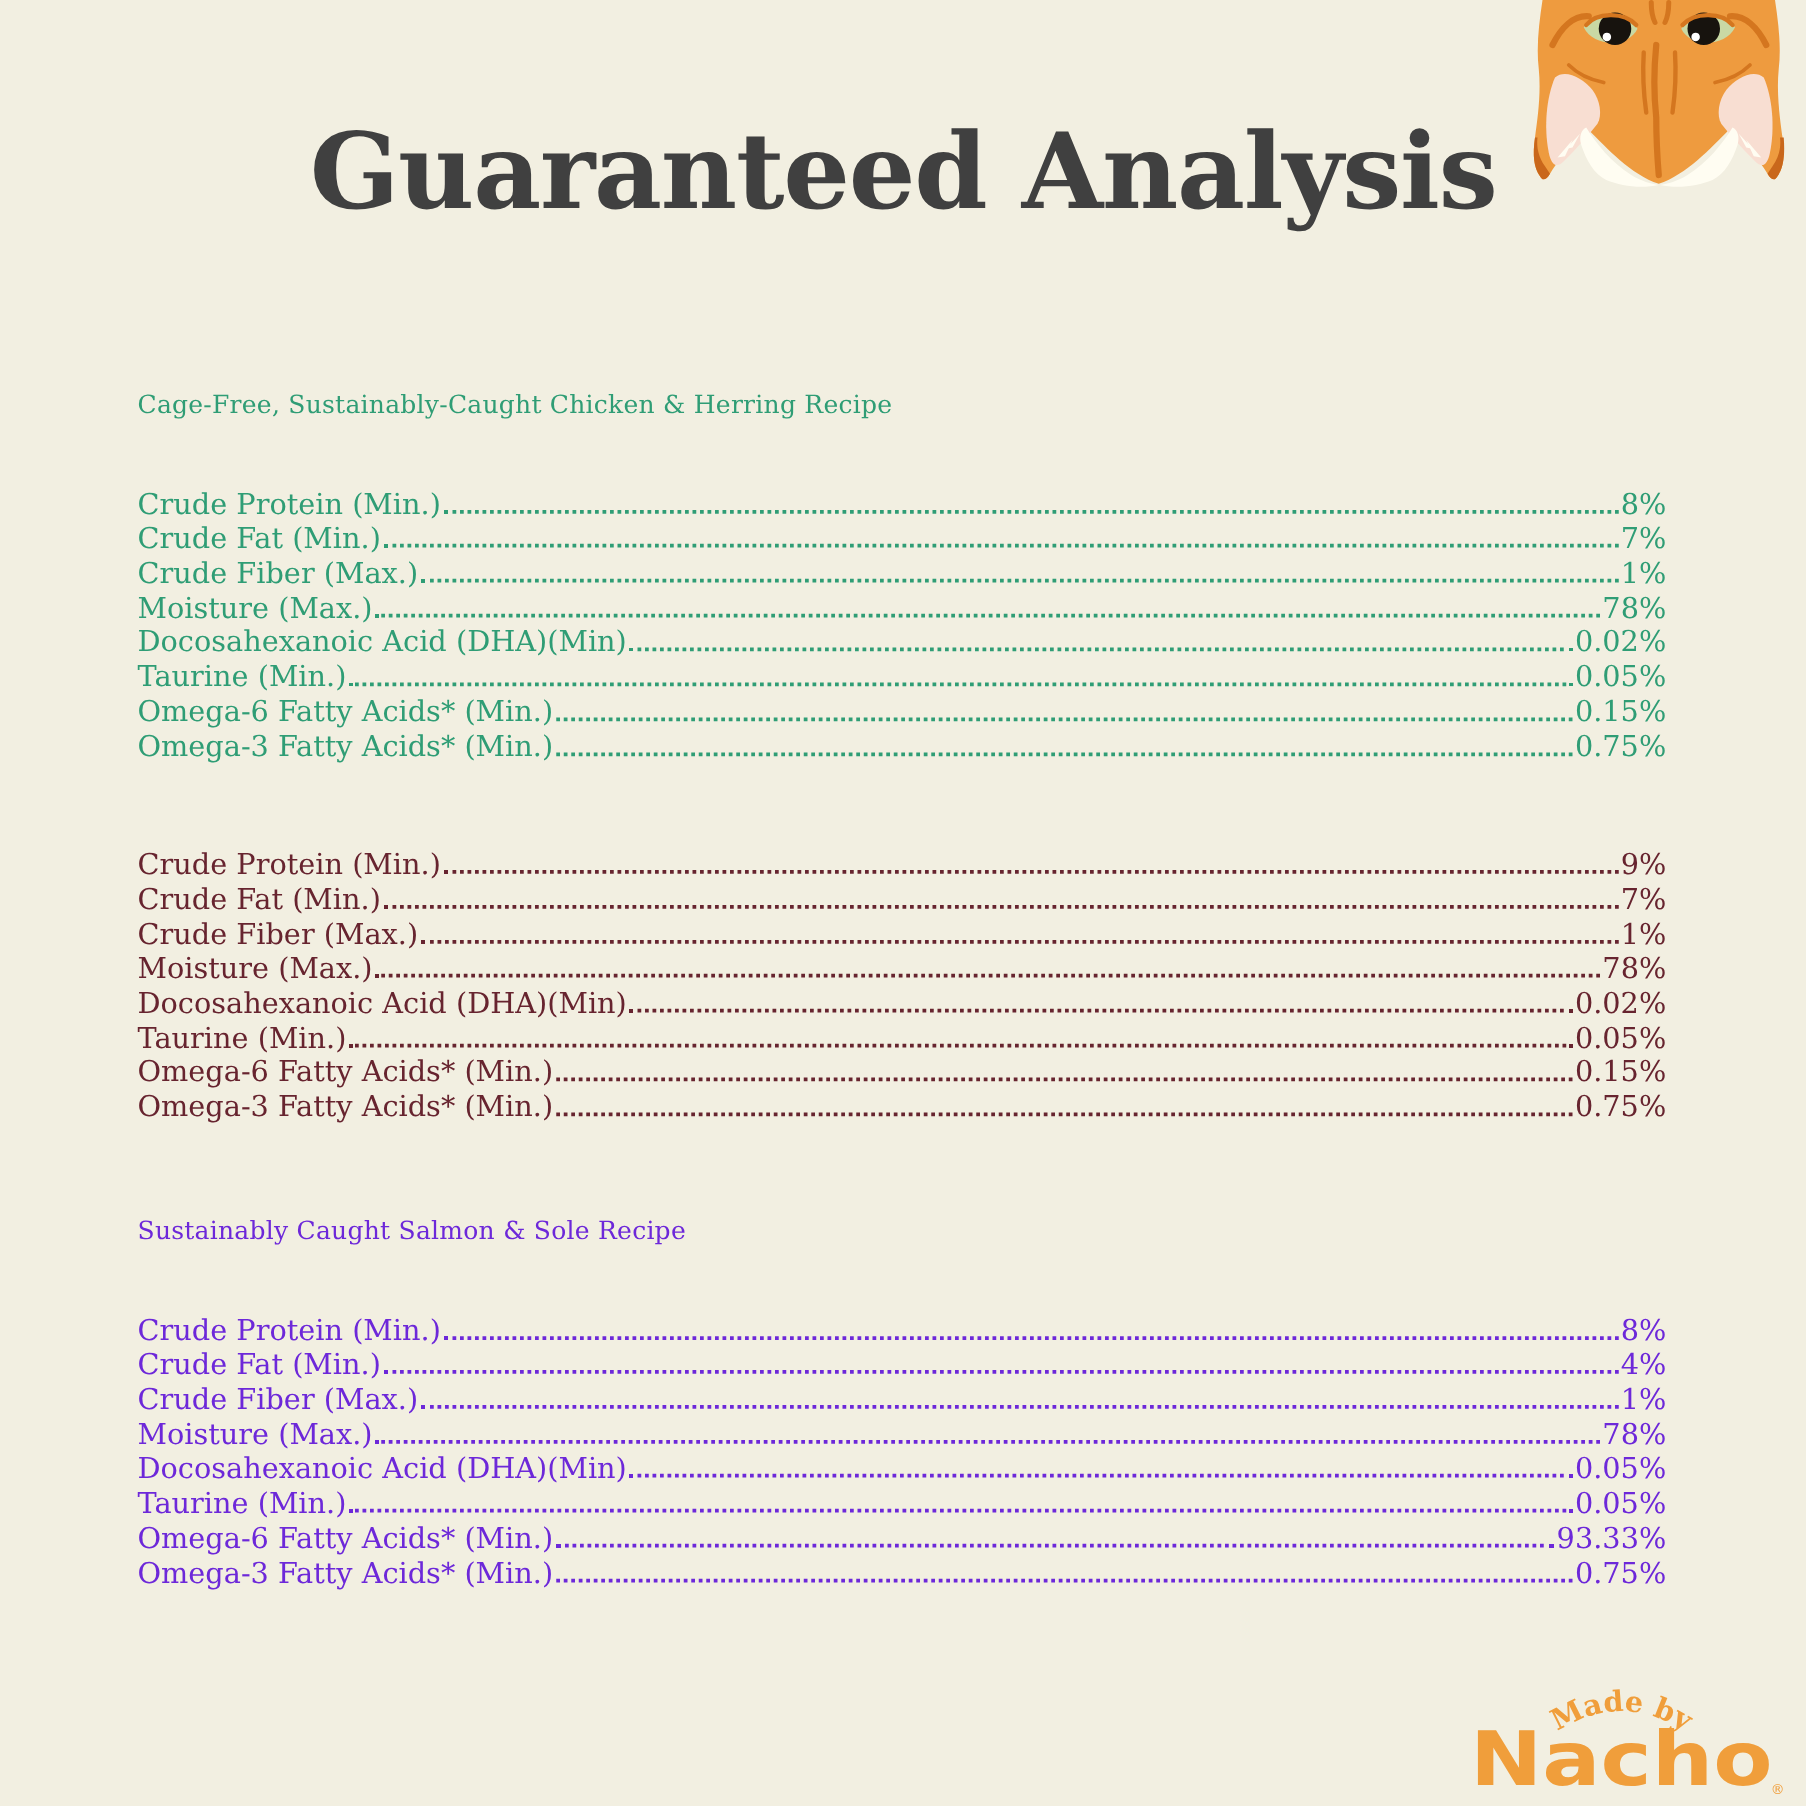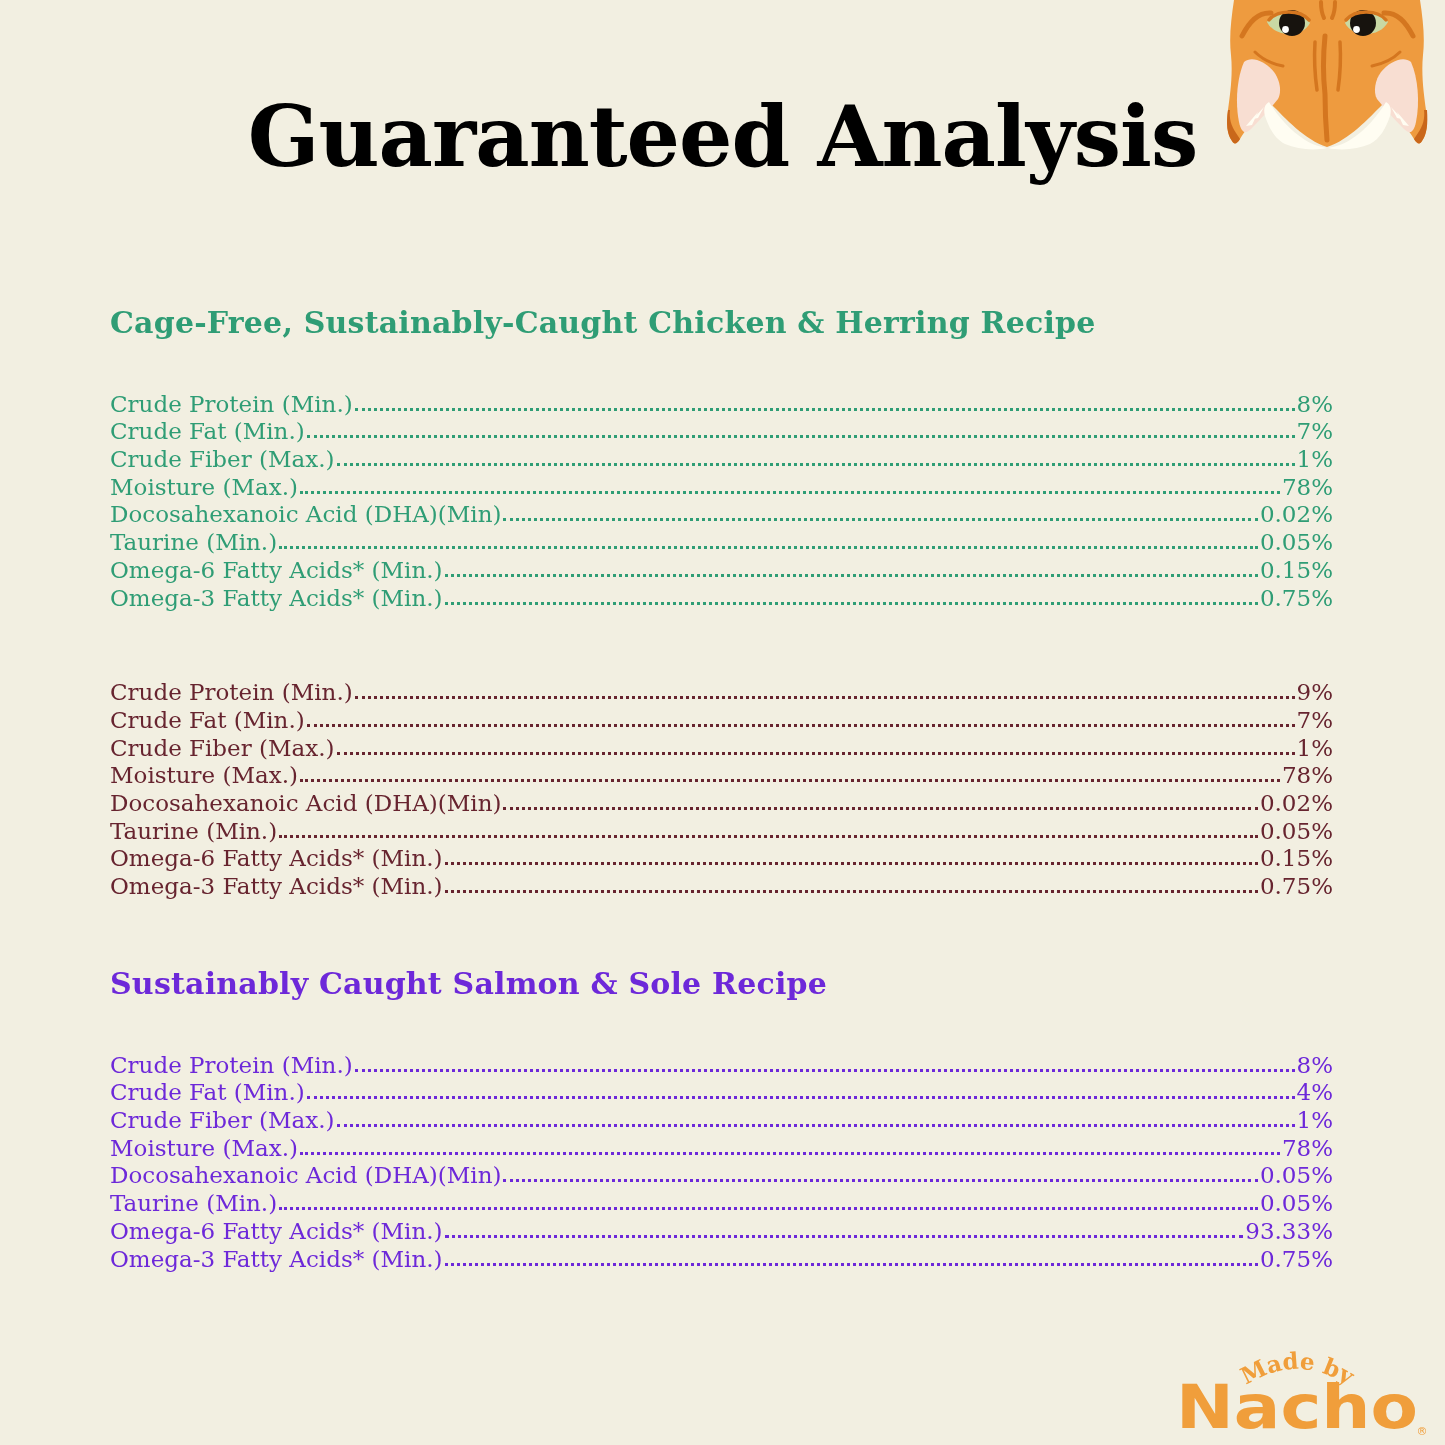--- a/index.html
+++ b/index.html
@@ -27,23 +27,23 @@
   
   .content {
     position: absolute;
     left: 110px;
     top: 305px;
     width: 1223px;
   }
   .section { margin: 0 0 67px 0; }
   .section-title {
     margin: 0 0 31px 0;
-    font-size: 30px;
+    font-size: 20px;
     line-height: 36px;
-    font-weight: 700;
+    font-weight: 400;
     letter-spacing: 0.2px;
   }
   .rows { display: block; margin-top: 48px; }
   .row {
     display: flex;
     align-items: flex-end;
     height: 27.7px;
     font-size: 23px;
   }
   .row .label, .row .value { white-space: nowrap; line-height: 26px; }
@@ -111,21 +111,21 @@
     <path fill="#C9D9A4" d="M120,23 C128,9 156,9 163,22 C155,38 127,38 120,23 Z"></path>
     <circle cx="67" cy="23" r="13" fill="#17130E"></circle>
     <circle cx="138" cy="23" r="13" fill="#17130E"></circle>
     <circle cx="60.5" cy="29.5" r="3.4" fill="#FFFFFF"></circle>
     <circle cx="131.5" cy="29.5" r="3.4" fill="#FFFFFF"></circle>
 
     <path fill="none" stroke="#D4761F" stroke-width="3.5" stroke-linecap="round" d="M44,20 C52,10 74,9 84,20"></path>
     <path fill="none" stroke="#D4761F" stroke-width="3.5" stroke-linecap="round" d="M121,20 C131,9 153,10 161,20"></path>
   </svg>
 
-  <h1 class="page-title" style="color: #000000; text-align: center;">Guaranteed Analysis</h1>
+  <h1 class="page-title" style="color: #404040; text-align: center;">Guaranteed Analysis</h1>
 
   <main class="content">
 
       <section class="section" style="color: rgb(47, 157, 117);">
         <h2 class="section-title">Cage-Free, Sustainably-Caught Chicken &amp; Herring Recipe</h2>
         <div class="rows">
 
             <div class="row">
               <span class="label">Crude Protein (Min.)</span>
               <span class="leader"></span>

